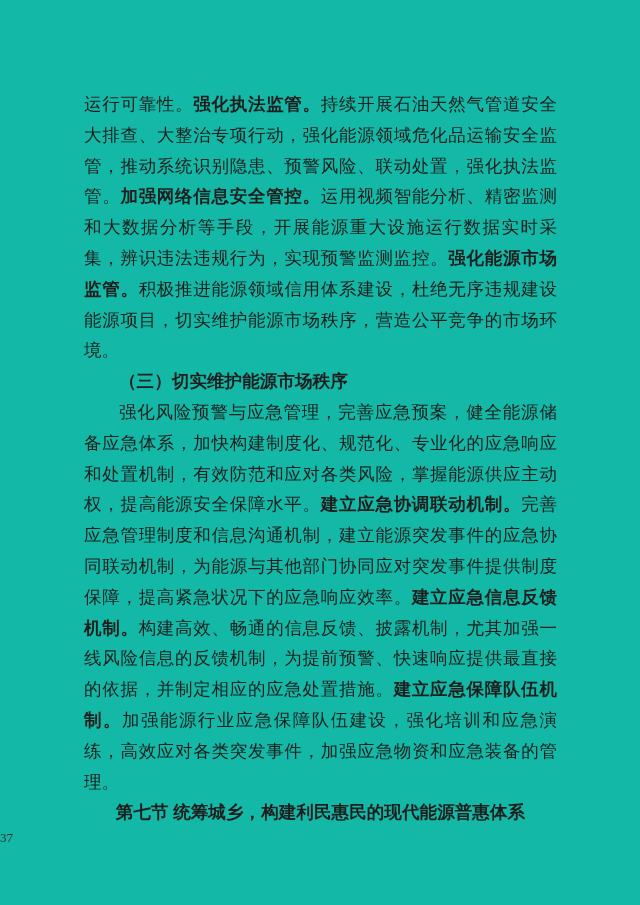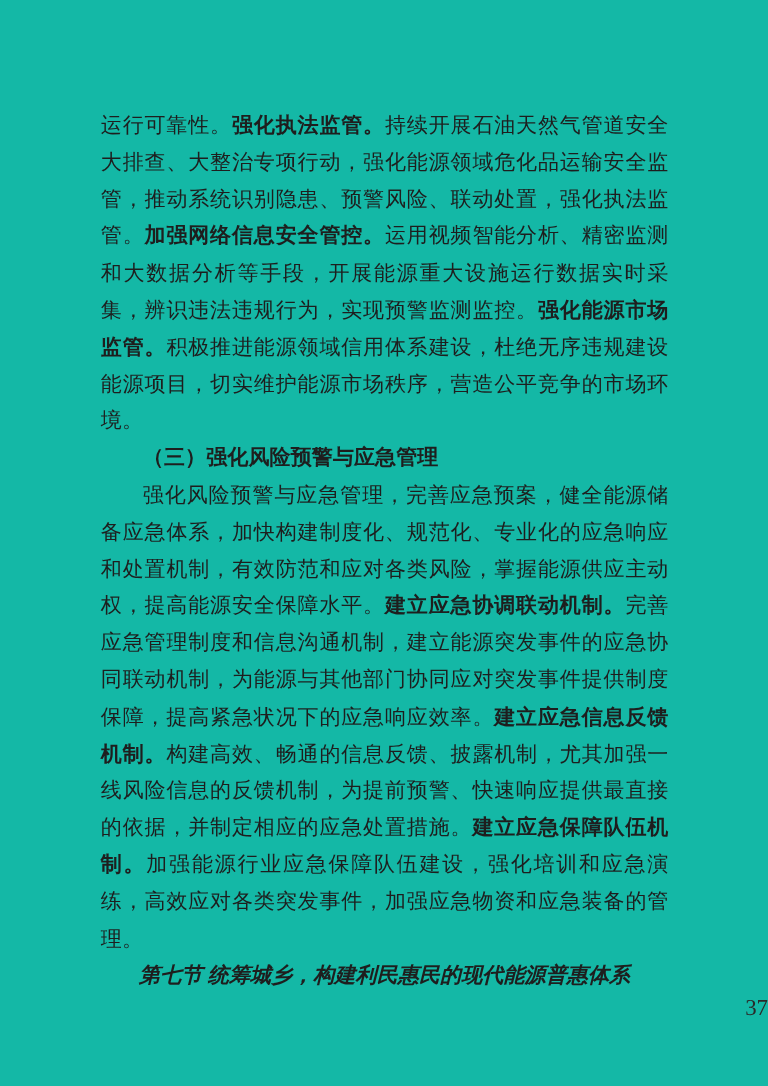--- a/index.html
+++ b/index.html
@@ -40,36 +40,35 @@
   .para .bold {
     font-weight: 700;
   }
   .para.sub-heading {
     font-weight: 700;
   }
   .para.section-heading {
     font-weight: 700;
     text-align: center;
     text-indent: 0;
-    font-style: italic;
   }
   .page-number {
     position: absolute;
     top: 830px;
     left: 0;
     width: 100%;
-    text-align: right;
-    font-size: 19px;
+    text-align: left;
+    font-size: 13px;
     color: #2a2a2a;
   }
 </style>
 </head>
 <body>
 
 <div class="page">
   <div class="content" id="content">
       <div class="para body"><span>运行可靠性。</span><span class="bold">强化执法监管。</span><span>持续开展石油天然气管道安全大排查、大整治专项行动，强化能源领域危化品运输安全监管，推动系统识别隐患、预警风险、联动处置，强化执法监管。</span><span class="bold">加强网络信息安全管控。</span><span>运用视频智能分析、精密监测和大数据分析等手段，开展能源重大设施运行数据实时采集，辨识违法违规行为，实现预警监测监控。</span><span class="bold">强化能源市场监管。</span><span>积极推进能源领域信用体系建设，杜绝无序违规建设能源项目，切实维护能源市场秩序，营造公平竞争的市场环境。</span></div>
-      <div class="para sub-heading indent"><span class="bold">（三）强化风险预警与应急管理</span></div>
+      <div class="para sub-heading indent"><span class="bold">（三）切实维护能源市场秩序</span></div>
       <div class="para body indent"><span>强化风险预警与应急管理，完善应急预案，健全能源储备应急体系，加快构建制度化、规范化、专业化的应急响应和处置机制，有效防范和应对各类风险，掌握能源供应主动权，提高能源安全保障水平。</span><span class="bold">建立应急协调联动机制。</span><span>完善应急管理制度和信息沟通机制，建立能源突发事件的应急协同联动机制，为能源与其他部门协同应对突发事件提供制度保障，提高紧急状况下的应急响应效率。</span><span class="bold">建立应急信息反馈机制。</span><span>构建高效、畅通的信息反馈、披露机制，尤其加强一线风险信息的反馈机制，为提前预警、快速响应提供最直接的依据，并制定相应的应急处置措施。</span><span class="bold">建立应急保障队伍机制。</span><span>加强能源行业应急保障队伍建设，强化培训和应急演练，高效应对各类突发事件，加强应急物资和应急装备的管理。</span></div>
       <div class="para section-heading"><span class="bold">第七节 统筹城乡，构建利民惠民的现代能源普惠体系</span></div>
     </div>
   <div class="page-number">37</div>
 </div>
 
 </body></html>

